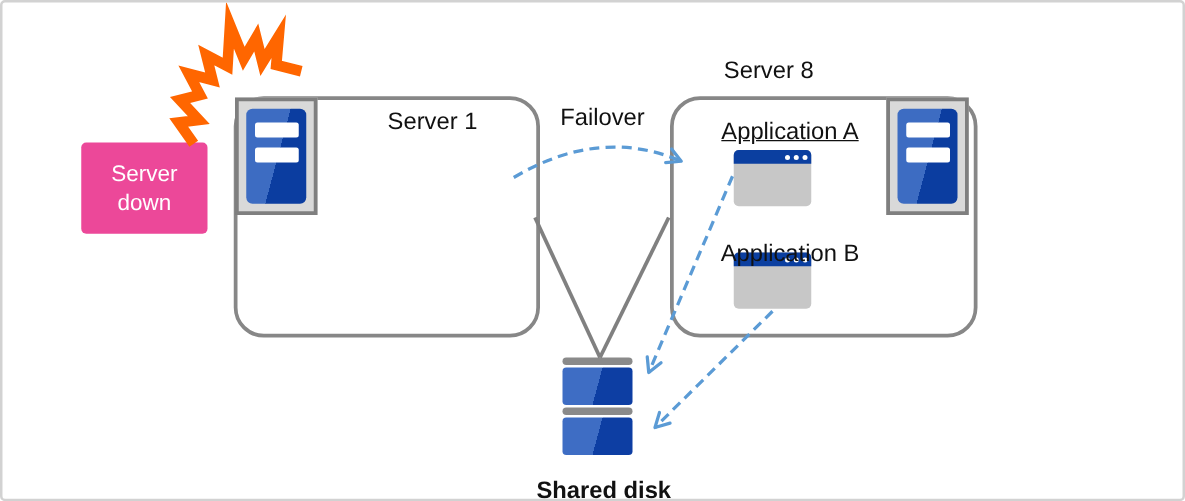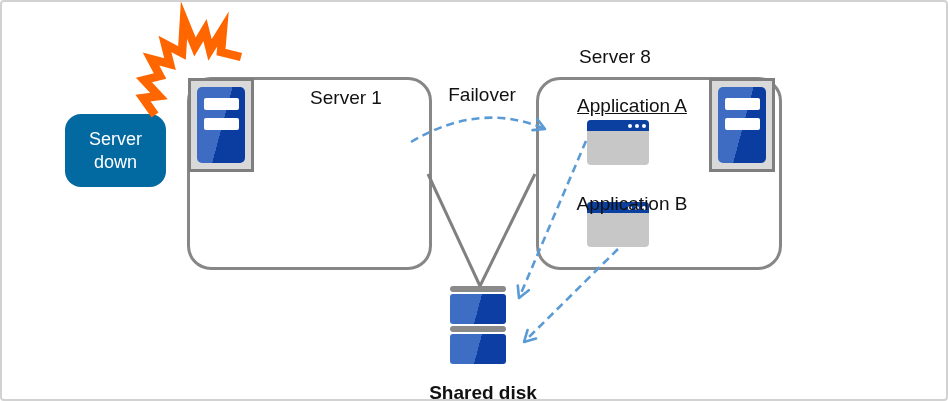--- a/index.html
+++ b/index.html
@@ -101,22 +101,22 @@
     height: 30px;
     border-radius: 3px;
     background: linear-gradient(105deg, #3e6dc4 50%, #0d3ea3 50%);
   }
   .callout {
     position: absolute;
     left: 63px;
     top: 112px;
     width: 101px;
     height: 73px;
-    background: #0369a1;
-    border-radius: 16px;
+    background: #ec4899;
+    border-radius: 4px;
     display: flex;
     align-items: center;
     justify-content: center;
     text-align: center;
     z-index: 5;
   }
   .callout span {
     display: inline-block;
     max-width: 72px;
     color: #ffffff;

